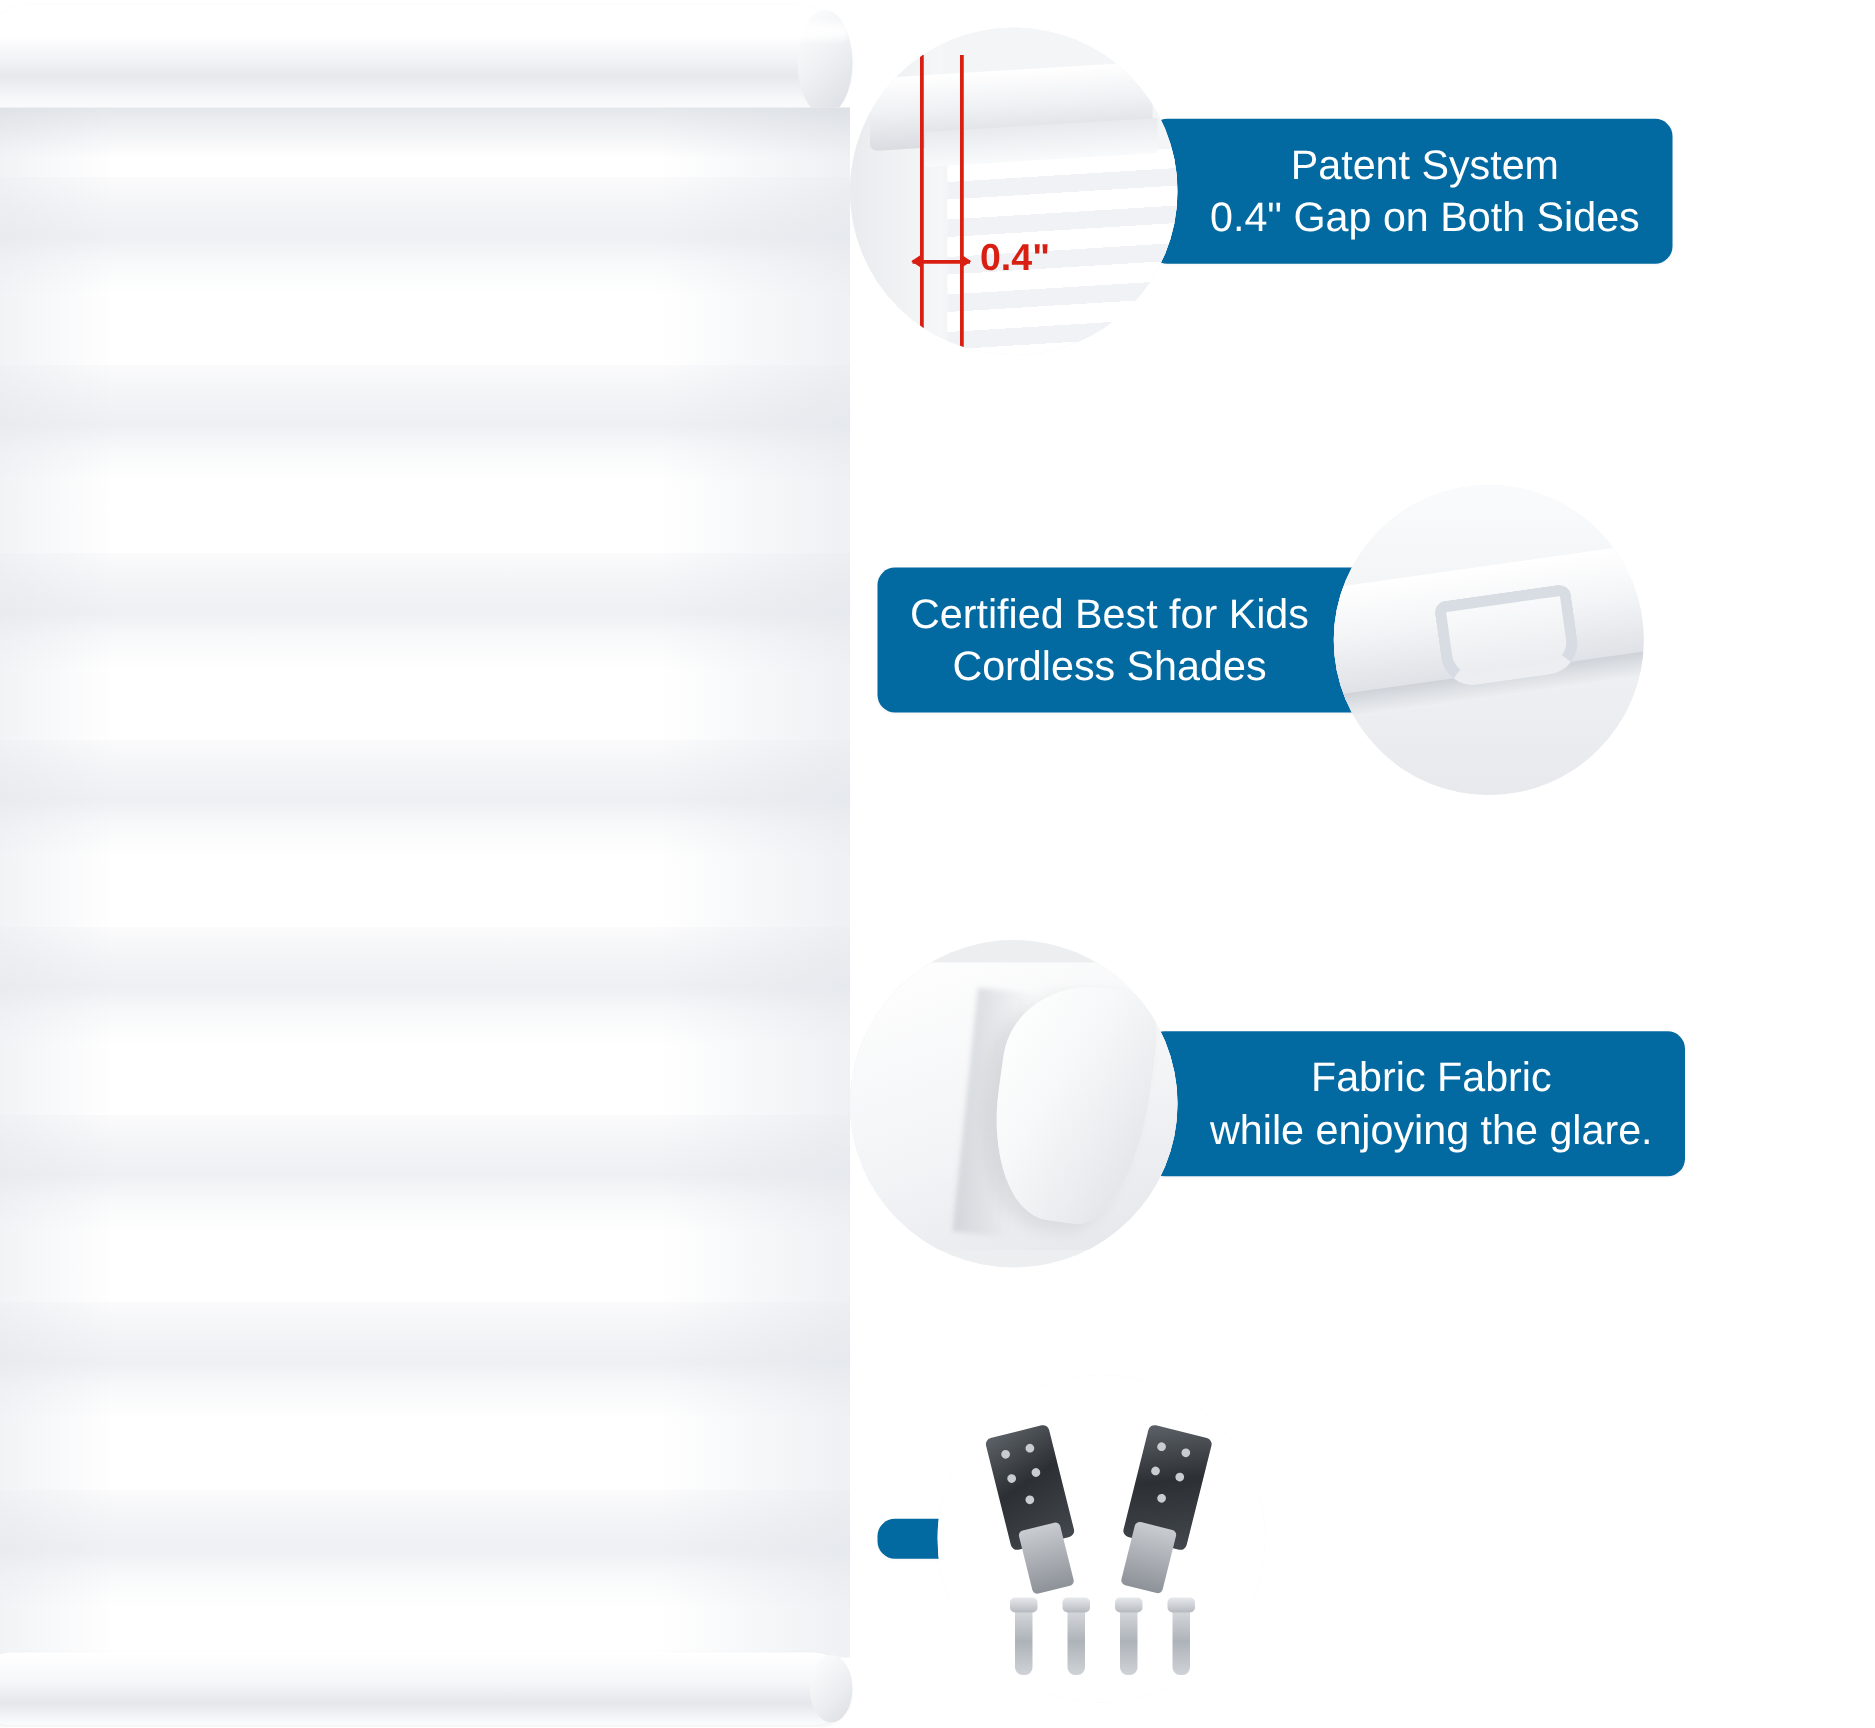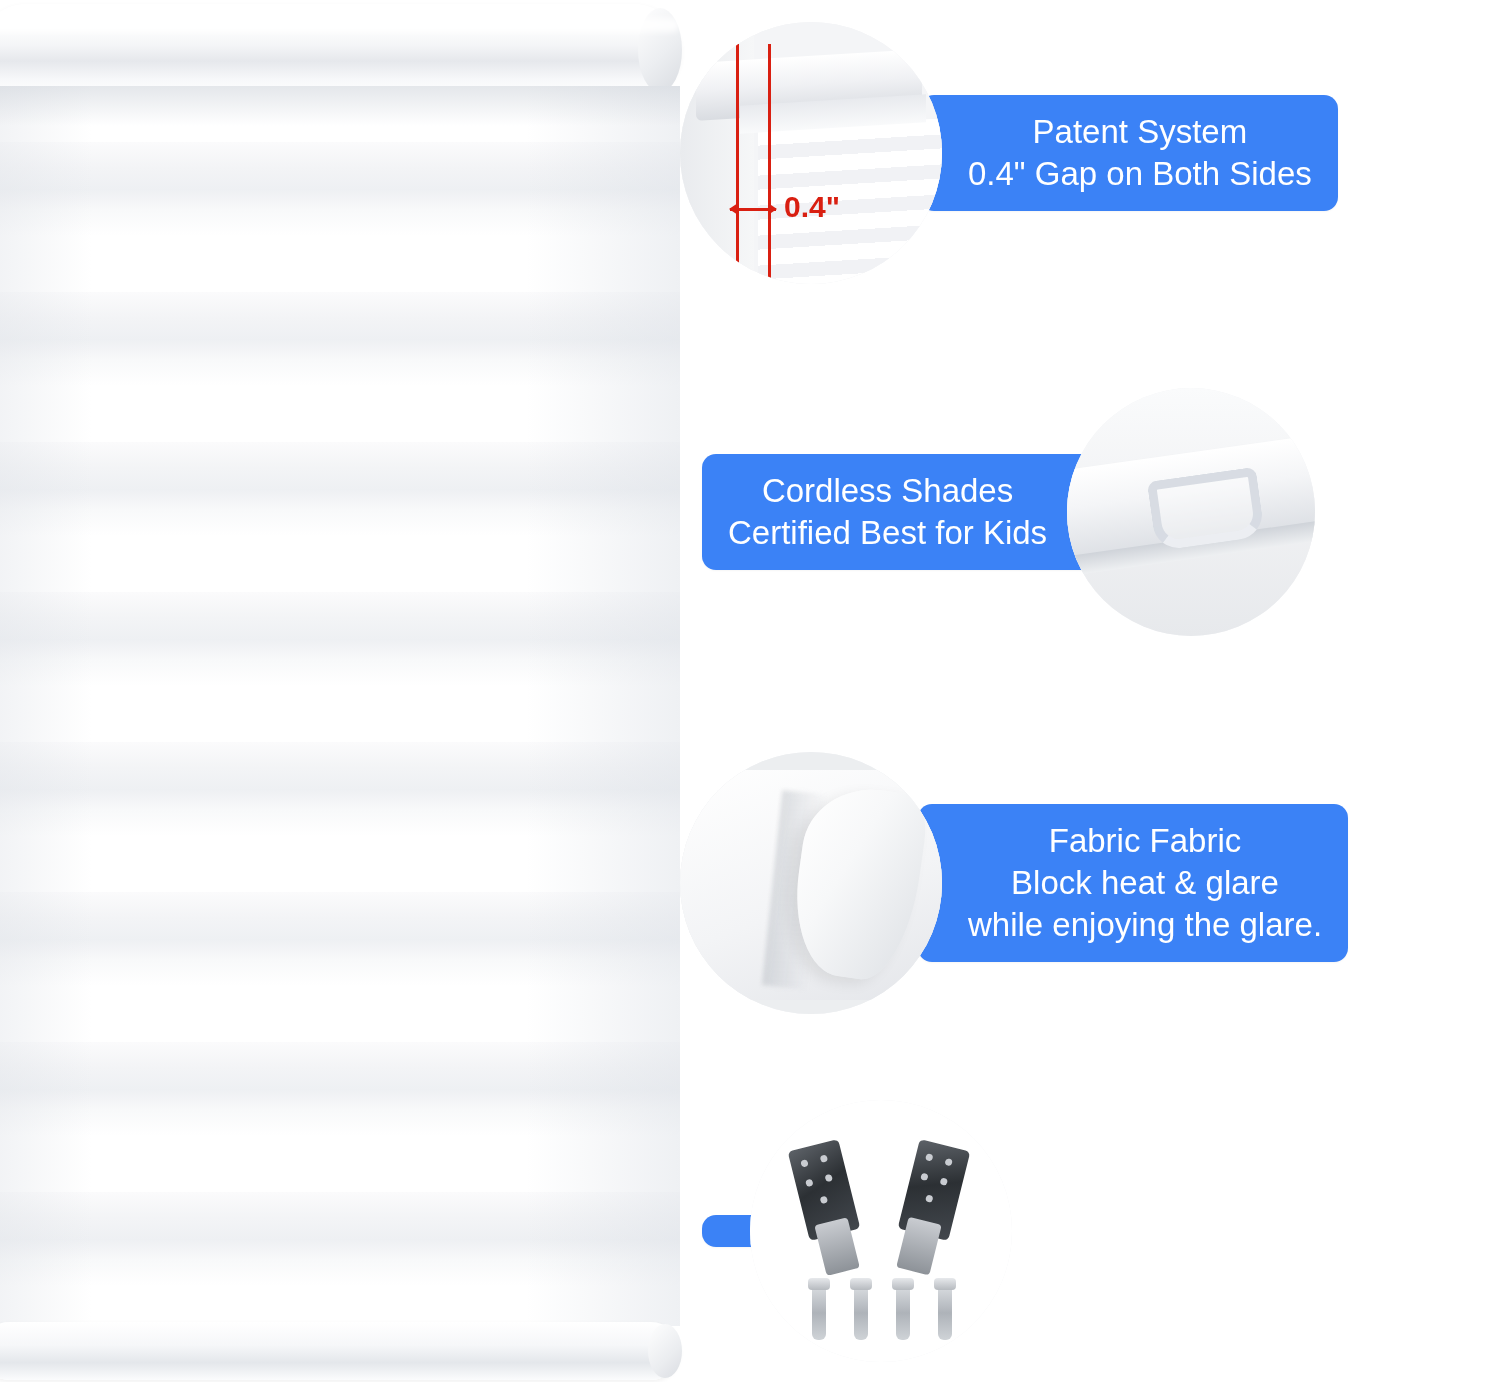--- a/index.html
+++ b/index.html
@@ -126,21 +126,21 @@
     height: 1382px;
   }
 
   .feature {
     position: absolute;
     display: flex;
     align-items: center;
   }
 
   .callout {
-    background: #3b82f6;
+    background: #0369a1;
     color: #ffffff;
     border-radius: 14px;
     padding: 16px 26px;
     line-height: 1.28;
     box-shadow: 0 1px 2px rgba(0,0,0,0.04);
   }
   .callout .line {
     display: block;
     white-space: nowrap;
     font-size: 33px;
@@ -321,43 +321,42 @@
         </div>
       </div>
       <div class="callout center">
         <span class="line">Patent System</span>
         <span class="line">0.4" Gap on Both Sides</span>
       </div>
     </div>
 
     <div class="feature" id="feature-cordless">
       <div class="callout center">
+        <span class="line">Certified Best for Kids</span>
         <span class="line">Cordless Shades</span>
-        <span class="line">Certified Best for Kids</span>
       </div>
       <div class="bubble">
         <div class="handle-scene">
           <div class="handle-rail"></div>
           <div class="handle-rail2"></div>
           <div class="handle-grip"></div>
         </div>
       </div>
     </div>
 
     <div class="feature" id="feature-fabric">
       <div class="bubble">
         <div class="fab-scene">
           <div class="fab-sheet"></div>
           <div class="fab-shadow"></div>
           <div class="fab-curl"></div>
         </div>
       </div>
       <div class="callout center">
         <span class="line">Fabric Fabric</span>
-        <span class="line">Block heat &amp; glare</span>
         <span class="line">while enjoying the glare.</span>
       </div>
     </div>
 
     <div class="feature" id="feature-accessories">
       <div class="callout center">
       </div>
       <div class="bubble">
         <div class="acc-scene">
           <div class="bracket" id="bracket-left">

